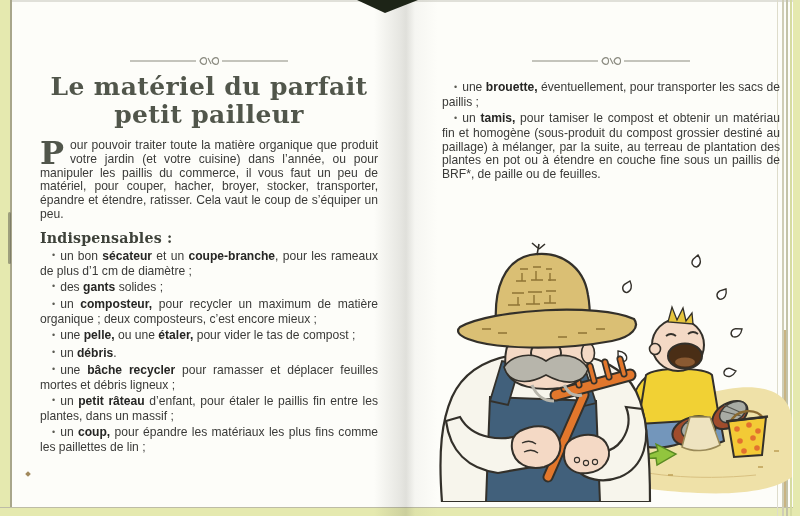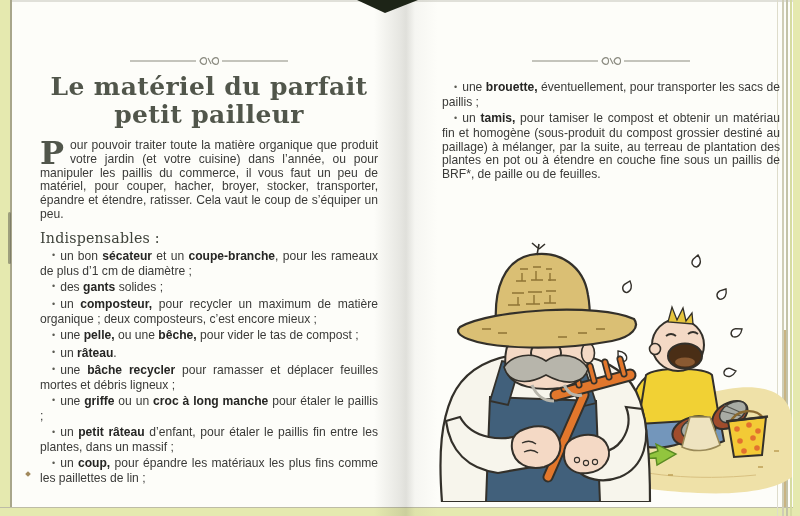--- a/index.html
+++ b/index.html
@@ -38,21 +38,21 @@
     font-size:25px;line-height:28px;color:var(--title_ink,#51564b);
     margin:6px 0 10px;letter-spacing:.4px;}
 
   .body-text{font-size:12.1px;line-height:13.8px;color:var(--body_ink,#3a3a38);text-align:justify;}
   .body-text b{color:var(--bold_ink,#262624);}
 
   .intro{margin:0 0 6px;}
   .dropcap{float:left;font-family:"DejaVu Serif",serif;font-weight:bold;
     font-size:32px;line-height:25px;padding:2px 6px 0 0;color:var(--title_ink,#51564b);}
 
-  .sec-heading{font-family:"DejaVu Serif",serif;font-weight:normal;font-size:14.2px;
+  .sec-heading{font-family:"DejaVu Serif",serif;font-weight:bold;font-size:14.2px;
     line-height:17px;color:#3e423a;margin:8px 0 3px;letter-spacing:.2px;}
 
   p.item{margin:0 0 2.5px;text-indent:12px;}
   .bullet{font-size:9px;color:#5a5a52;padding-right:5px;position:relative;top:-1.5px;}
 
   .footer{position:absolute;bottom:25px;left:0;right:0;display:flex;
     align-items:flex-end;justify-content:center;gap:25px;}
   .pagenum{font-family:"DejaVu Serif",serif;font-weight:bold;font-size:14px;
     color:#4c5046;letter-spacing:1px;}
   .flourish{display:block;}
@@ -95,26 +95,25 @@
     </h1>
 
     <div class="body-text">
       <p class="intro"><span class="dropcap">P</span><span>our pouvoir traiter toute la matière organique que produit votre jardin (et votre cuisine) dans l’année, ou pour manipuler les paillis du commerce, il vous faut un peu de matériel, pour couper, hacher, broyer, stocker, transporter, épandre et étendre, ratisser. Cela vaut le coup de s’équiper un peu.</span></p>
 
       <h2 class="sec-heading">Indispensables :</h2>
 
       <p class="item"><span class="bullet">•</span><span>un bon <b>sécateur</b> et un <b>coupe-branche</b>, pour les rameaux de plus d’1 cm de diamètre ;</span></p>
       <p class="item"><span class="bullet">•</span><span>des <b>gants</b> solides ;</span></p>
       <p class="item"><span class="bullet">•</span><span>un <b>composteur,</b> pour recycler un maximum de matière organique ; deux composteurs, c’est encore mieux ;</span></p>
-      <p class="item"><span class="bullet">•</span><span>une <b>pelle,</b> ou une <b>bêche,</b> pour vider le tas de compost ;</span></p>
-      <p class="item"><span class="bullet">•</span><span>un <b>râteau</b>.</span></p>
+      <p class="item"><span class="bullet">•</span><span>une <b>pelle,</b> ou une <b>étaler,</b> pour vider le tas de compost ;</span></p>
+      <p class="item"><span class="bullet">•</span><span>un <b>débris</b>.</span></p>
 
 
       <p class="item"><span class="bullet">•</span><span>une <b>bâche recycler</b> pour ramasser et déplacer feuilles mortes et débris ligneux ;</span></p>
-      <p class="item"><span class="bullet">•</span><span>une <b>griffe</b> ou un <b>croc à long manche</b> pour étaler le paillis ;</span></p>
       <p class="item"><span class="bullet">•</span><span>un <b>petit râteau</b> d’enfant, pour étaler le paillis fin entre les plantes, dans un massif ;</span></p>
       <p class="item"><span class="bullet">•</span><span>un <b>coup,</b> pour épandre les matériaux les plus fins comme les paillettes de lin ;</span></p>
     </div>
 
     <div class="footer">
       <svg class="flourish" width="126" height="13" viewBox="0 0 126 13">
         <circle cx="6" cy="7" r="3.4" fill="none" stroke="#6a6a5e" stroke-width="1.2"></circle>
         <circle cx="6.5" cy="7" r="1.1" fill="#6a6a5e"></circle>
         <path d="M9.5 5.5 C12.5 3.5 15.5 4 17 6.5" fill="none" stroke="#6a6a5e" stroke-width="1.1"></path>
         <line x1="16" y1="7" x2="126" y2="7" stroke="#6a6a5e" stroke-width="1.1"></line>

